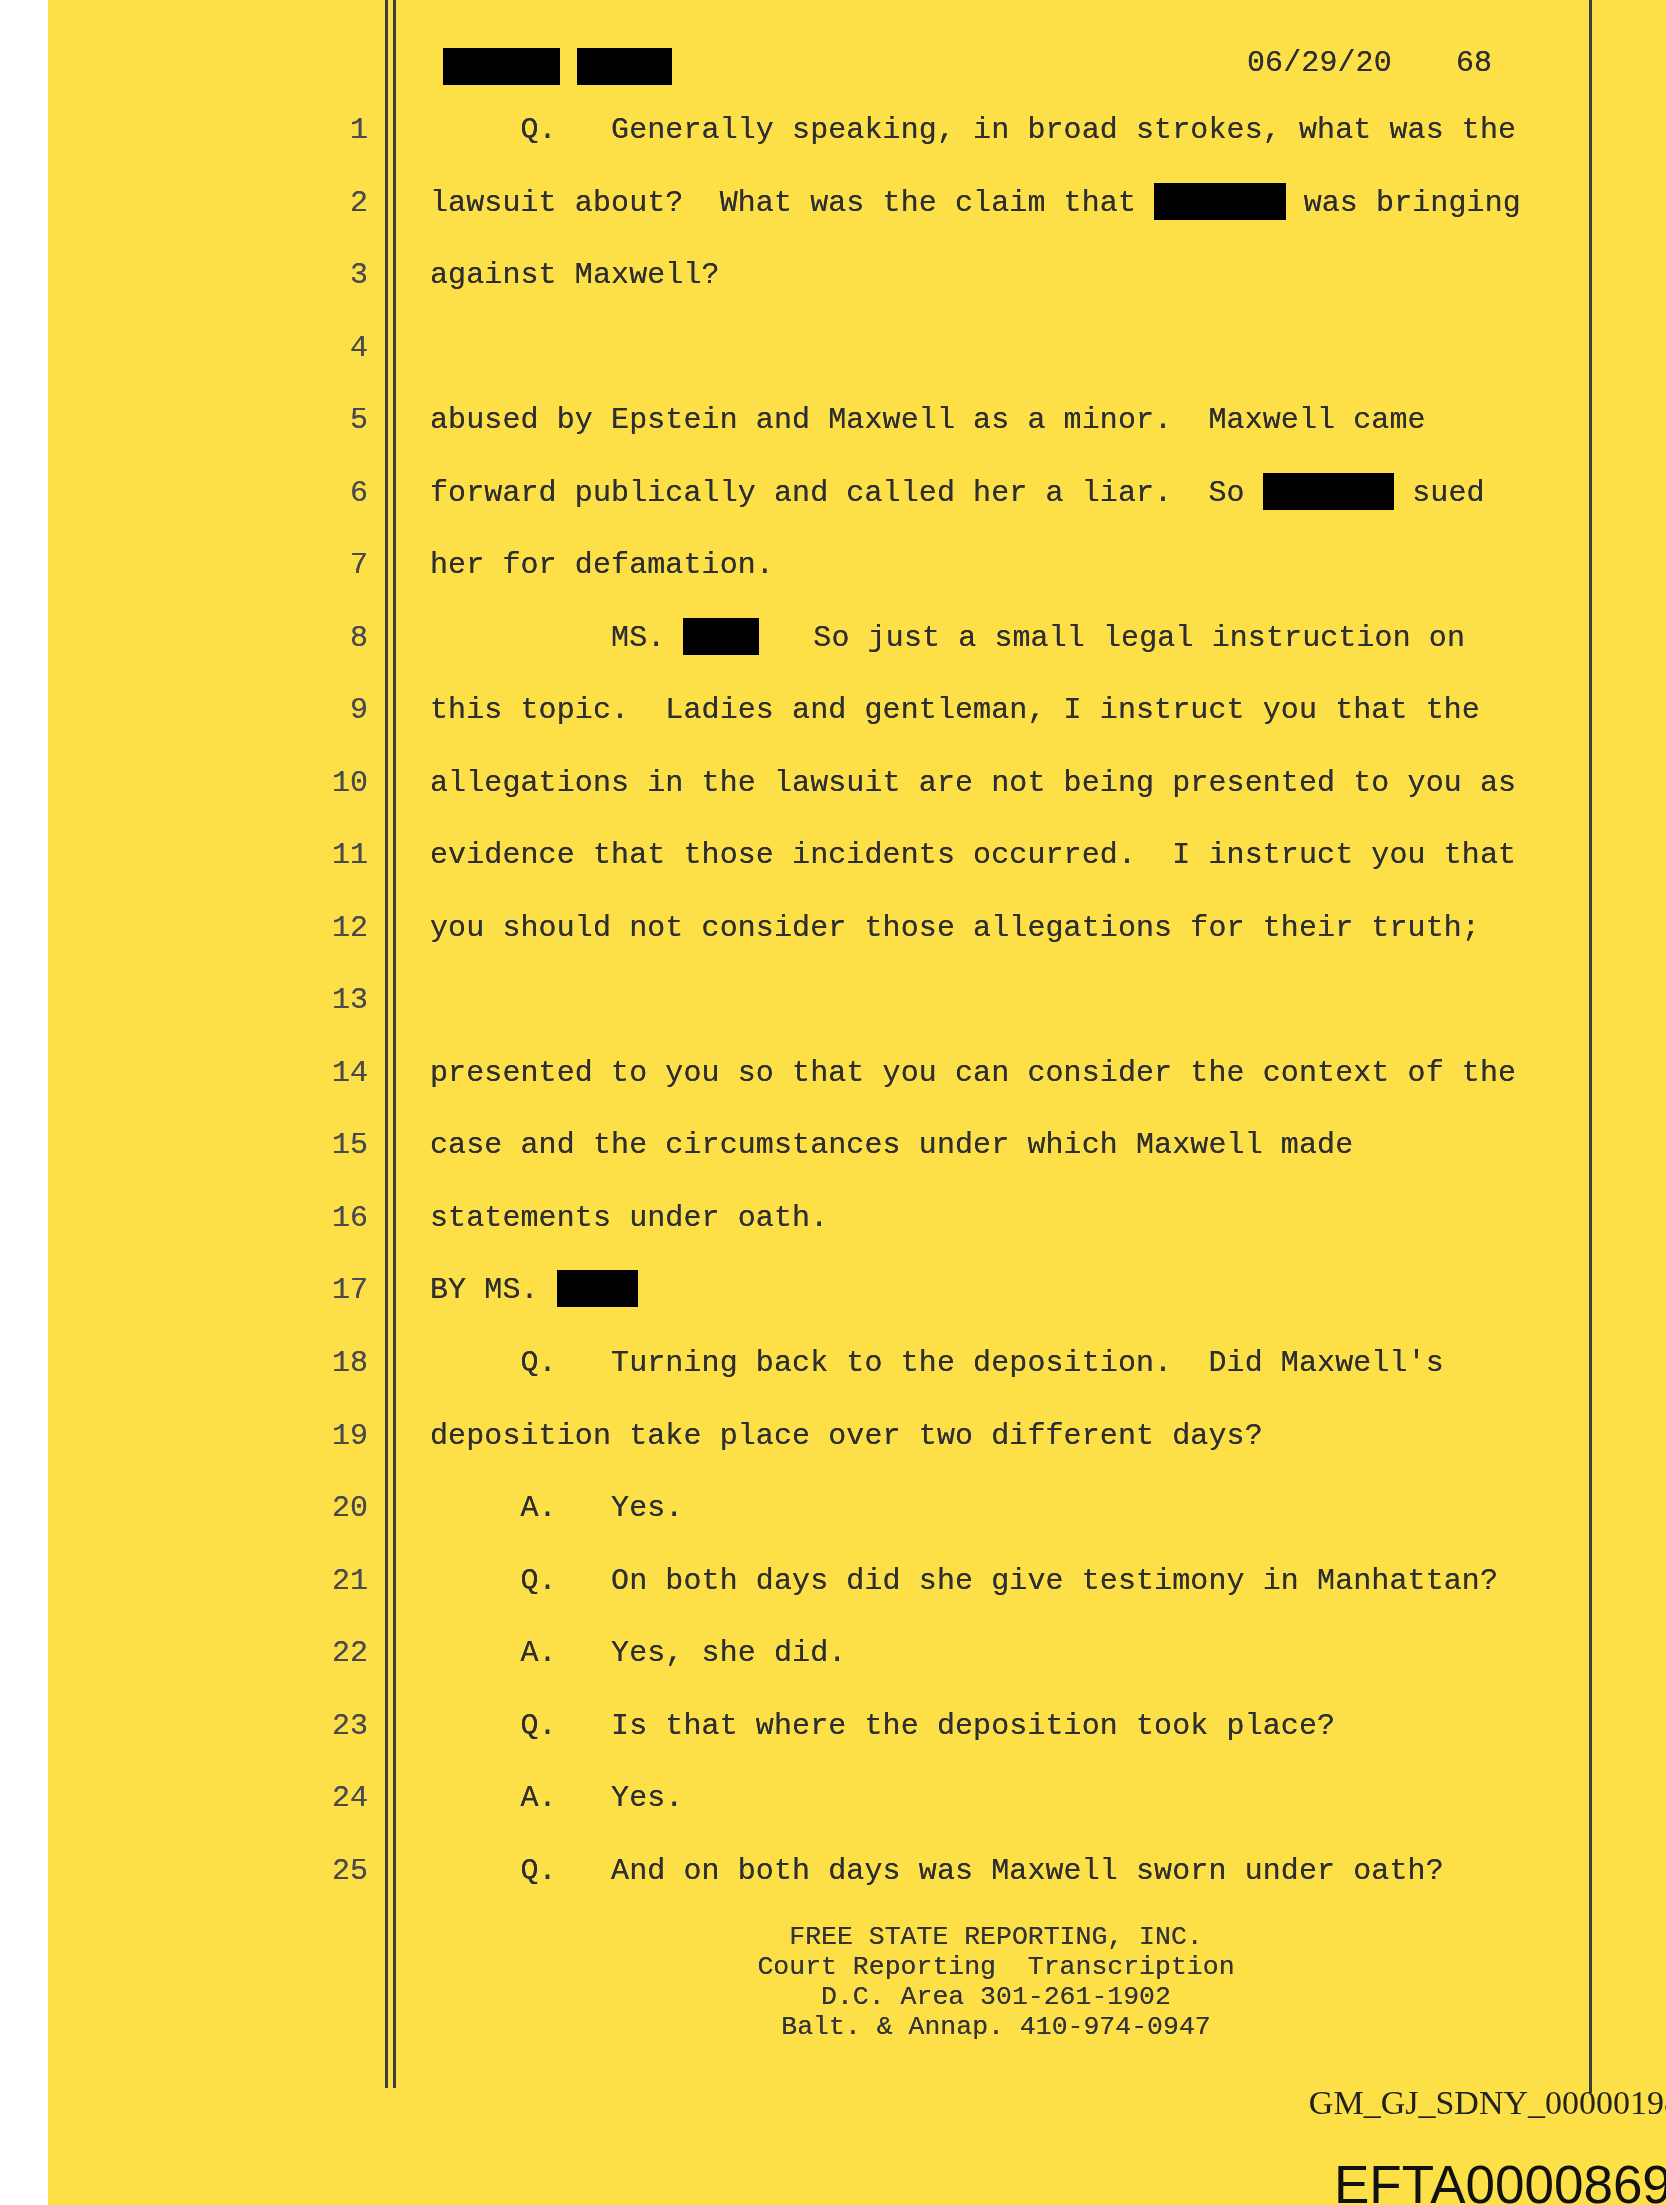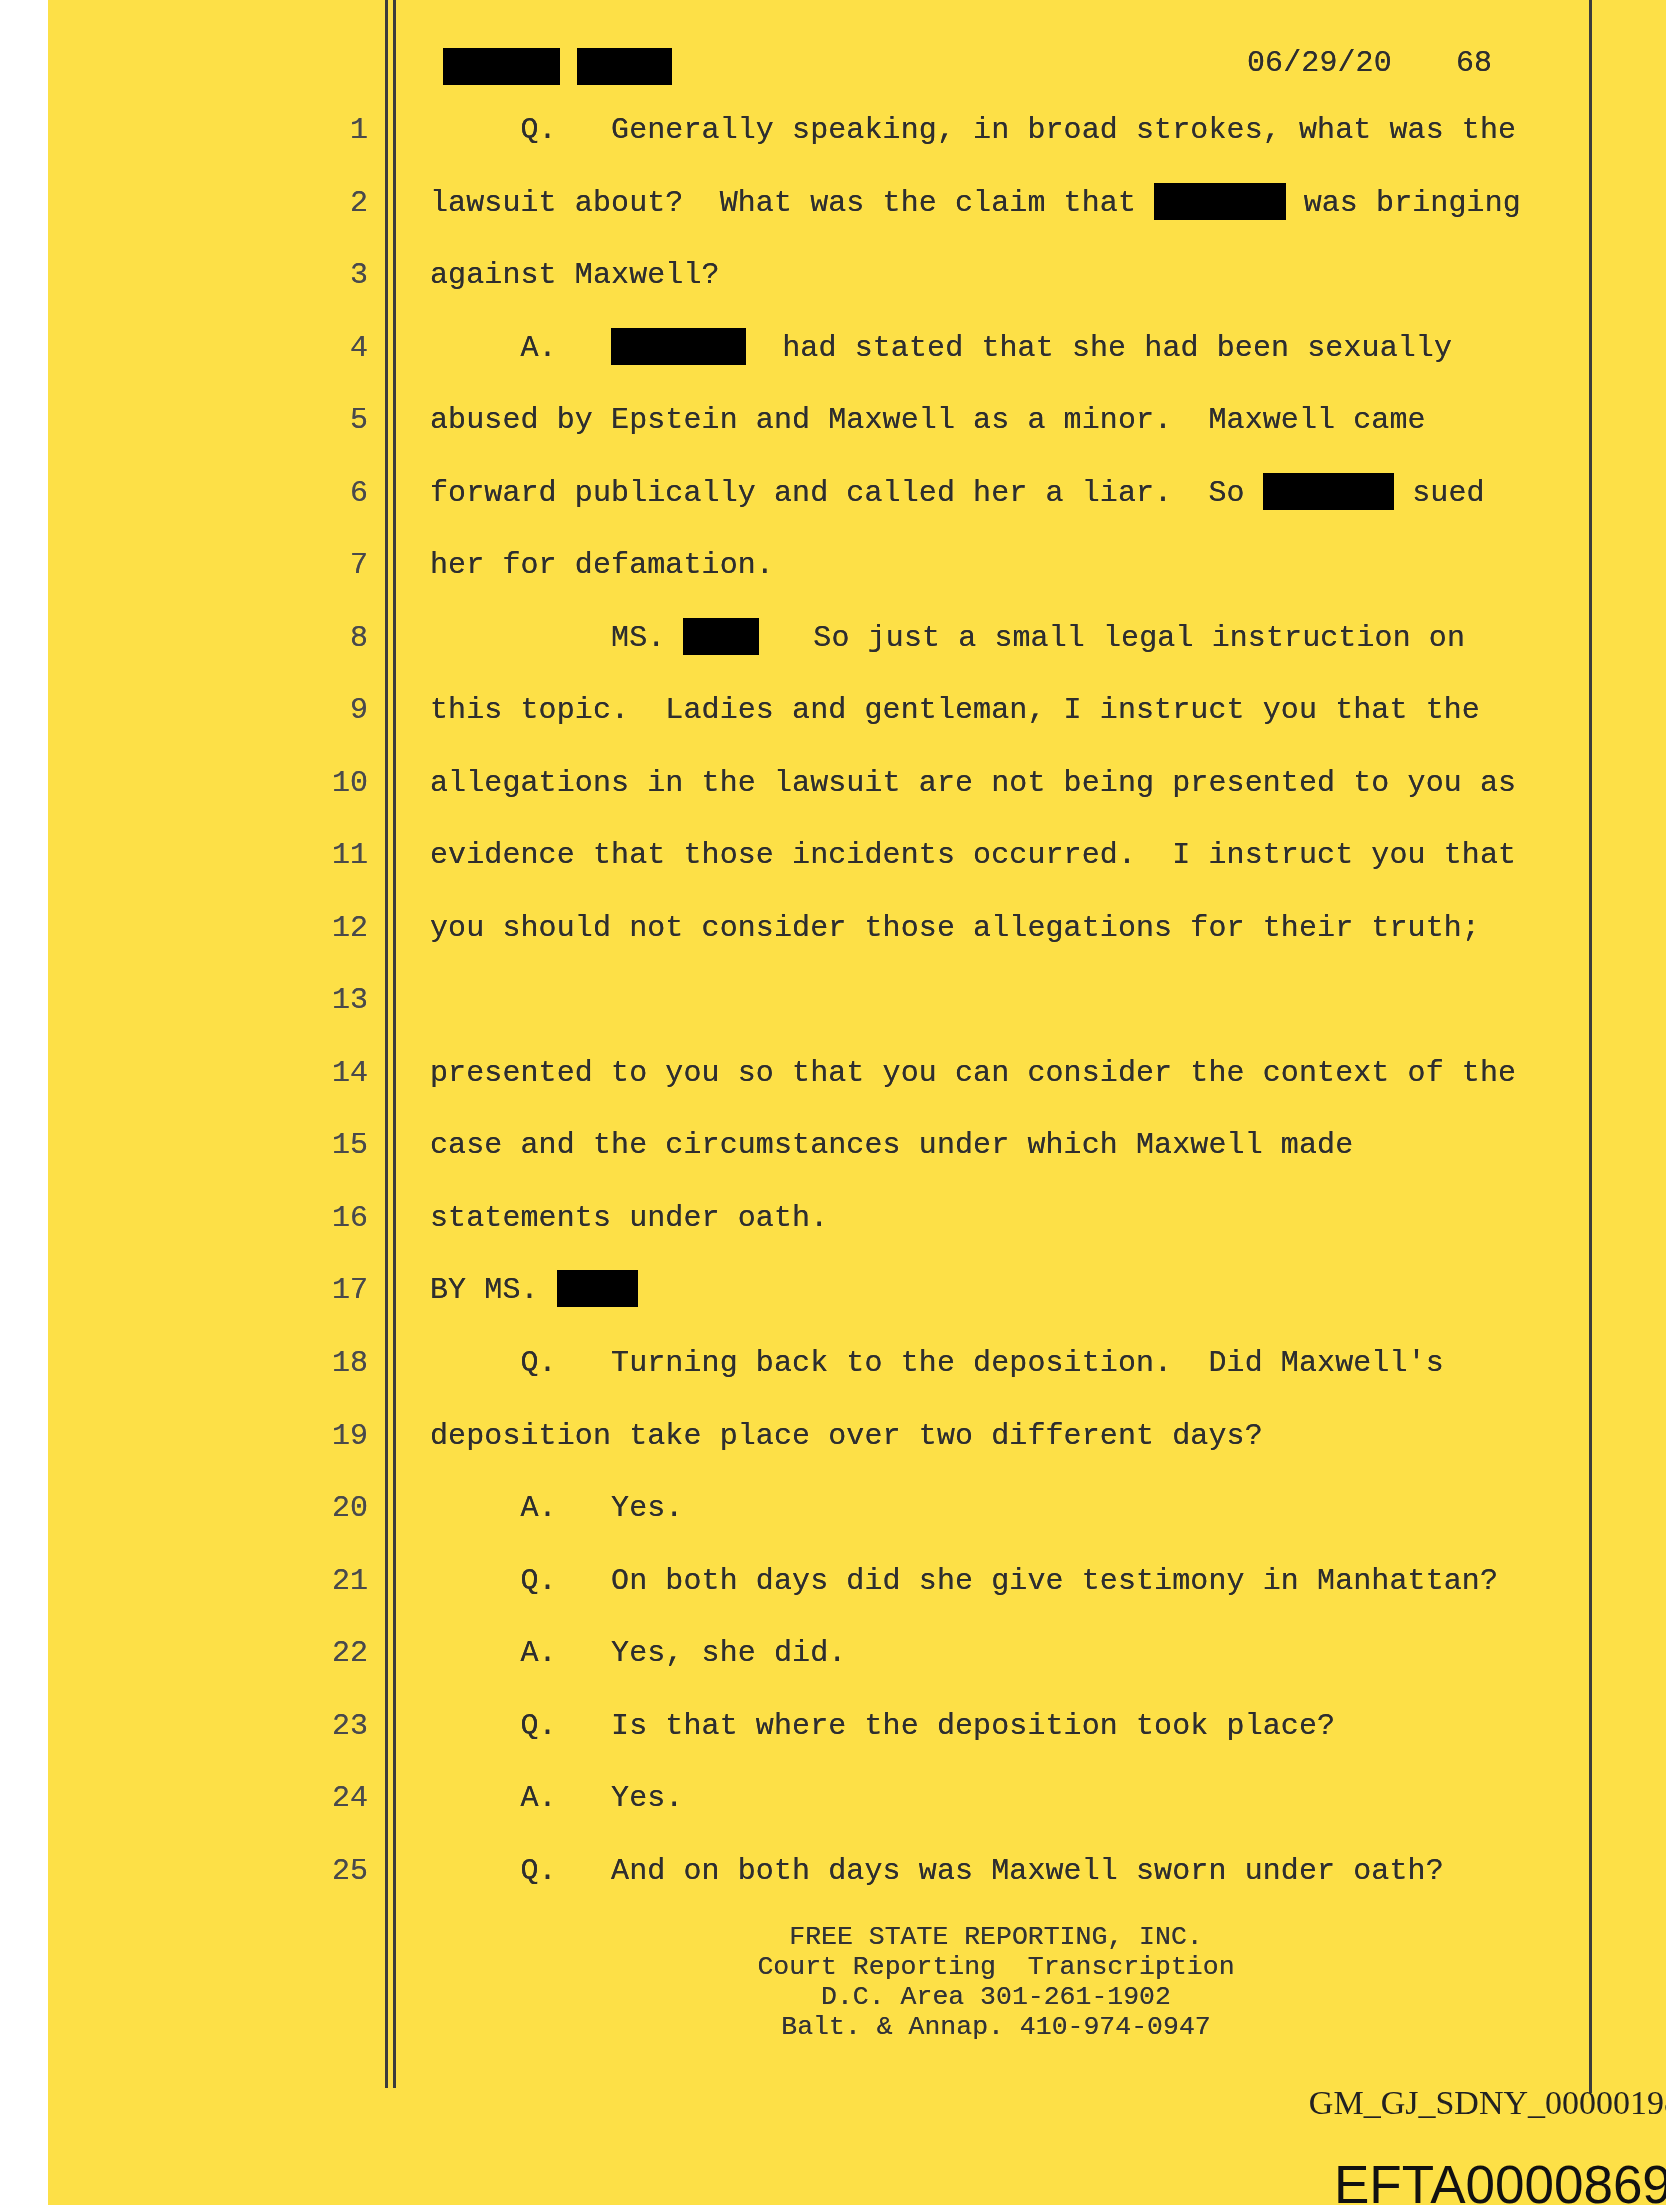--- a/index.html
+++ b/index.html
@@ -96,21 +96,20 @@
       <div class="tline" style="top: 73px;">
         <span class="lineno">2</span>
         <span class="linetext"><span>lawsuit about?  What was the claim that </span><span class="redaction-inline" style="width: 7.3ch;"></span><span> was bringing</span></span>
       </div>
       <div class="tline" style="top: 145px;">
         <span class="lineno">3</span>
         <span class="linetext"><span>against Maxwell?</span></span>
       </div>
       <div class="tline" style="top: 218px;">
         <span class="lineno">4</span>
-        <span class="linetext"><span>     A.   </span><span class="redaction-inline" style="width: 7.5ch;"></span><span>  had stated that she had been sexually</span></span>
       </div>
       <div class="tline" style="top: 290px;">
         <span class="lineno">5</span>
         <span class="linetext"><span>abused by Epstein and Maxwell as a minor.  Maxwell came</span></span>
       </div>
       <div class="tline" style="top: 363px;">
         <span class="lineno">6</span>
         <span class="linetext"><span>forward publically and called her a liar.  So </span><span class="redaction-inline" style="width: 7.3ch;"></span><span> sued</span></span>
       </div>
       <div class="tline" style="top: 435px;">

